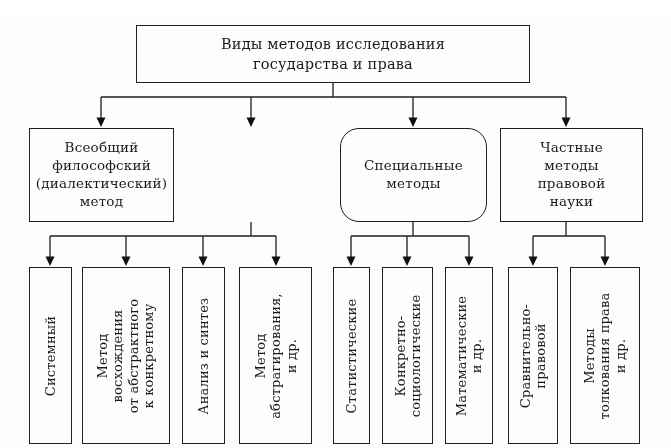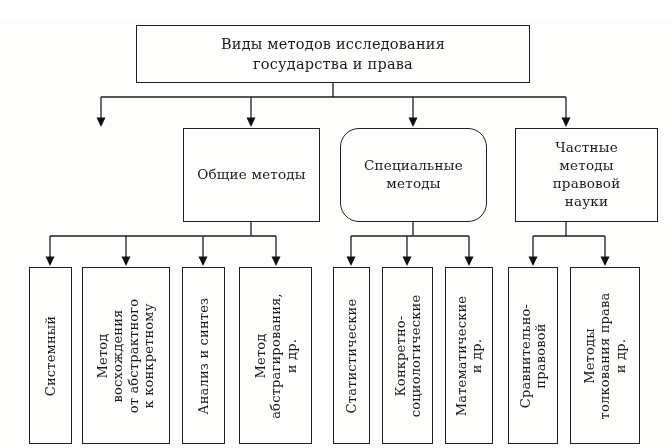--- a/index.html
+++ b/index.html
@@ -36,21 +36,21 @@
     left: 136px; top: 5px; width: 394px; height: 58px;
     font-size: 14.5px; line-height: 1.4; letter-spacing: .2px;
   }
   .branch-node {
     top: 108px; height: 94px;
     font-size: 13.5px; line-height: 1.32; letter-spacing: .2px;
   }
   .b0 { left: 29px;  width: 145px; }
   .b1 { left: 183px; width: 137px; }
   .b2 { left: 340px; width: 147px; border-radius: 19px; }
-  .b3 { left: 515px; width: 143px; }
+  .b3 { left: 500px; width: 143px; }
   .leaf-node {
     top: 247px; height: 177px;
   }
   .l0 { left: 29px;  width: 43px; }
   .l1 { left: 82px;  width: 88px; }
   .l2 { left: 182px; width: 43px; }
   .l3 { left: 239px; width: 73px; }
   .l4 { left: 333px; width: 37px; }
   .l5 { left: 382px; width: 51px; }
   .l6 { left: 445px; width: 48px; }
@@ -99,21 +99,24 @@
     <g>
       <path d="M566 202 V216 M533 216 H605 M533 216 V237 M605 216 V237"></path>
       <polygon points="528.5,236.5 537.5,236.5 533,246"></polygon>
       <polygon points="600.5,236.5 609.5,236.5 605,246"></polygon>
     </g>
   </svg>
 
   <div class="node root-node">Виды методов исследования
 государства и права</div>
 
-  <div class="node branch-node b1">Общие методы</div>
+  <div class="node branch-node b0">Всеобщий
+философский
+(диалектический)
+метод</div>
   <div class="node branch-node b2">Специальные
 методы</div>
   <div class="node branch-node b3">Частные
 методы
 правовой
 науки</div>
 
   <div class="node leaf-node l0">
     <span class="vtext">Системный</span>
   </div>

